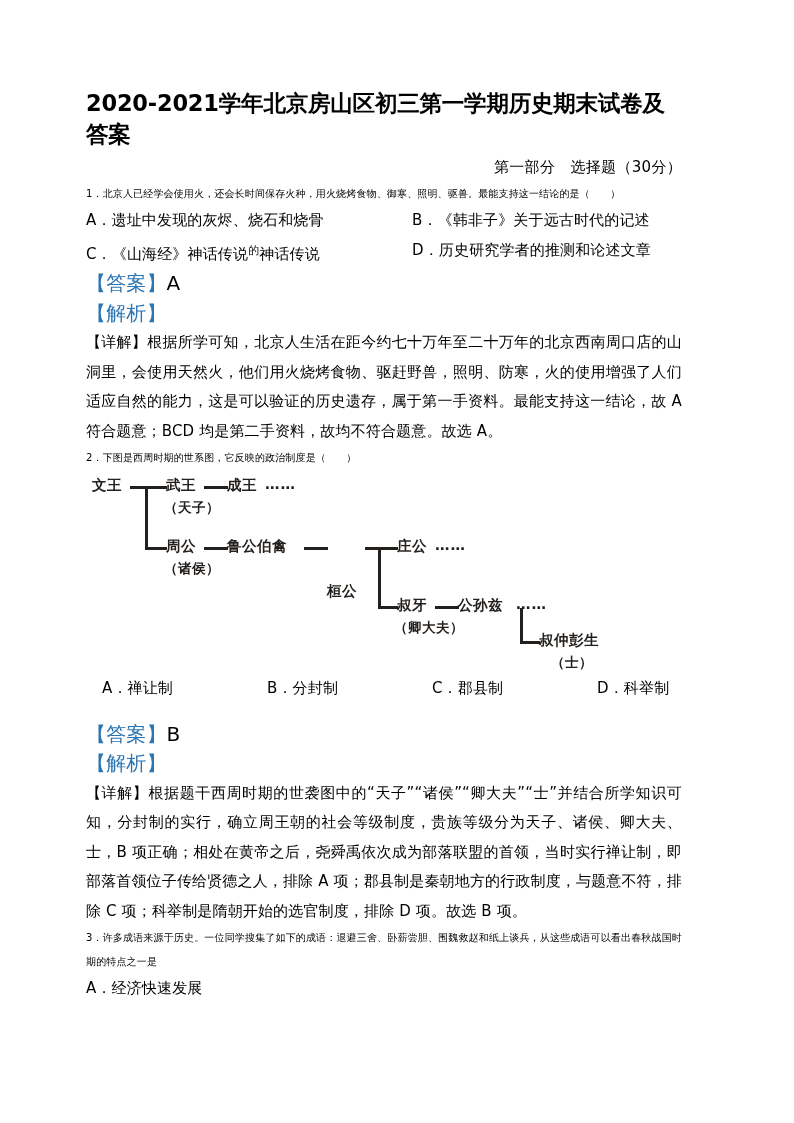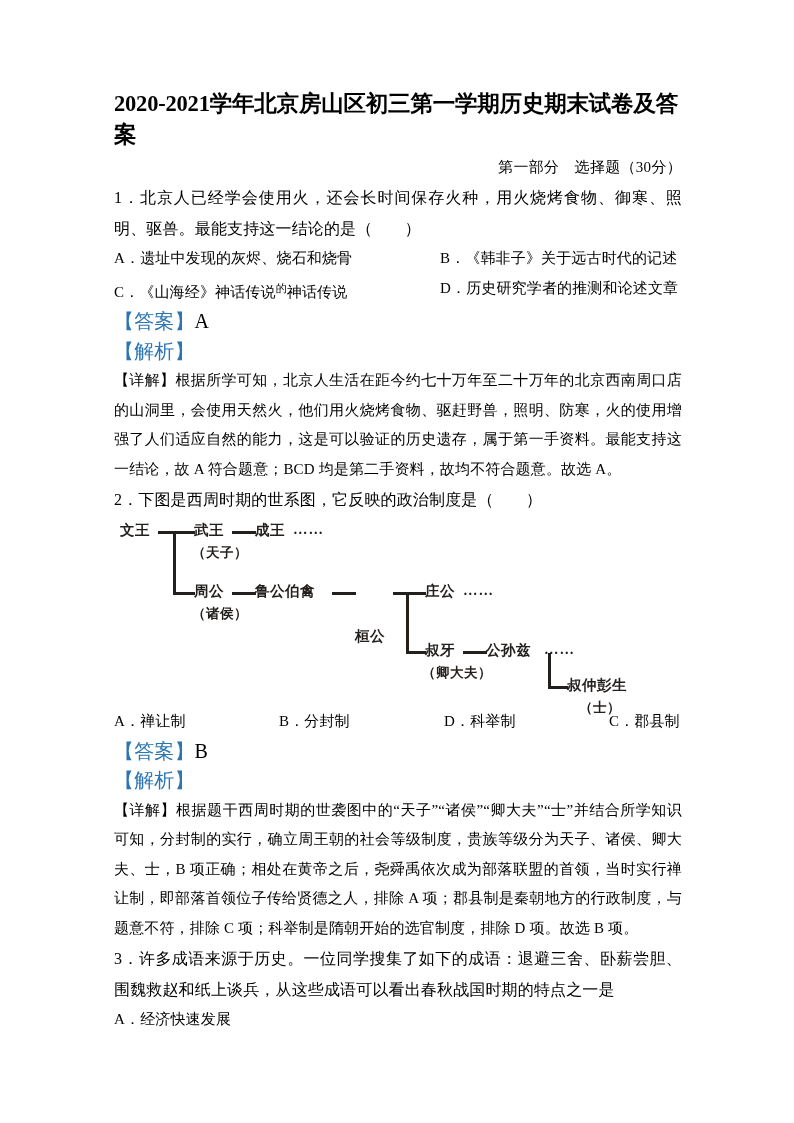--- a/index.html
+++ b/index.html
@@ -12,22 +12,21 @@
     height: 1123px;
     font-family: "DejaVu Sans", sans-serif;
     color: #000000;
     overflow: hidden;
   }
   .page {
     position: relative;
     width: 794px;
     height: 1123px;
     box-sizing: border-box;
-    padding: 88px 112px 0 114px;
-    font-family: Liberation Serif, serif;
+    padding: 88px 112px 0 86px;
   }
   .doc-title {
     font-size: 22.5px;
     font-weight: bold;
     line-height: 31px;
     letter-spacing: -0.2px;
     margin: 0 0 4px 0;
     text-align: left;
   }
   .section-header {
@@ -39,40 +38,40 @@
   }
   .body-line {
     font-size: 15px;
     line-height: 29.5px;
     text-align: justify;
     text-justify: inter-ideograph;
     margin: 0;
     letter-spacing: 0.15px;
   }
   .question {
-    font-size: 16px;
-    line-height: 31px;
+    font-size: 10px;
+    line-height: 24px;
     text-align: justify;
     text-justify: inter-ideograph;
     margin: 0;
     letter-spacing: 0.15px;
   }
   .opts-2 {
     display: flex;
     margin: 0;
   }
   .opts-2 .opt {
     font-size: 15px;
     line-height: 29.5px;
     letter-spacing: 0.15px;
   }
   .opts-2 .opt:first-child { width: 326px; flex: 0 0 326px; }
   .opts-4 {
     display: flex;
-    margin: 0;
+    margin: 16px;
     align-items: center;
   }
   .opts-4 .opt {
     font-size: 15px;
     line-height: 29.5px;
     letter-spacing: 0.15px;
     flex: 0 0 165px;
   }
   .opt-stack .opt {
     font-size: 15px;
@@ -208,22 +207,22 @@
 
     <div class="vline" style="left:434px; top:132px; height:36px;"></div>
     <div class="hline" style="left:434px; top:165px; width:20px;"></div>
     <span class="nd" style="left:453px; top:155px;">叔仲彭生</span>
     <span class="rank" style="left:465px; top:178px;">（士）</span>
   </div>
 
   <div class="opts-4">
     <span class="opt">A．禅让制</span>
     <span class="opt">B．分封制</span>
+    <span class="opt">C．郡县制</span>
     <span class="opt">D．科举制</span>
-    <span class="opt">C．郡县制</span>
   </div>
 
   <p class="tag-line"><span class="tag">【答案】</span><span class="ans-val">B</span></p>
 
   <p class="tag-line"><span class="tag">【解析】</span></p>
 
   <p class="explain"><span>【详解】</span><span>根据题干西周时期的世袭图中的“天子”“诸侯”“卿大夫”“士”并结合所学知识可知，分封制的实行，确立周王朝的社会等级制度，贵族等级分为天子、诸侯、卿大夫、士，B 项正确；相处在黄帝之后，尧舜禹依次成为部落联盟的首领，当时实行禅让制，即部落首领位子传给贤德之人，排除 A 项；郡县制是秦朝地方的行政制度，与题意不符，排除 C 项；科举制是隋朝开始的选官制度，排除 D 项。故选 B 项。</span></p>
 
   <p class="question">3．许多成语来源于历史。一位同学搜集了如下的成语：退避三舍、卧薪尝胆、围魏救赵和纸上谈兵，从这些成语可以看出春秋战国时期的特点之一是</p>
 

